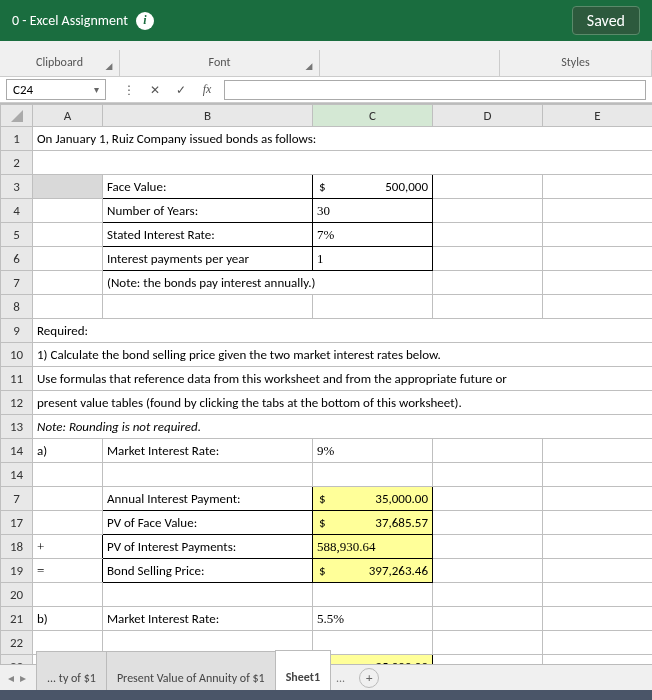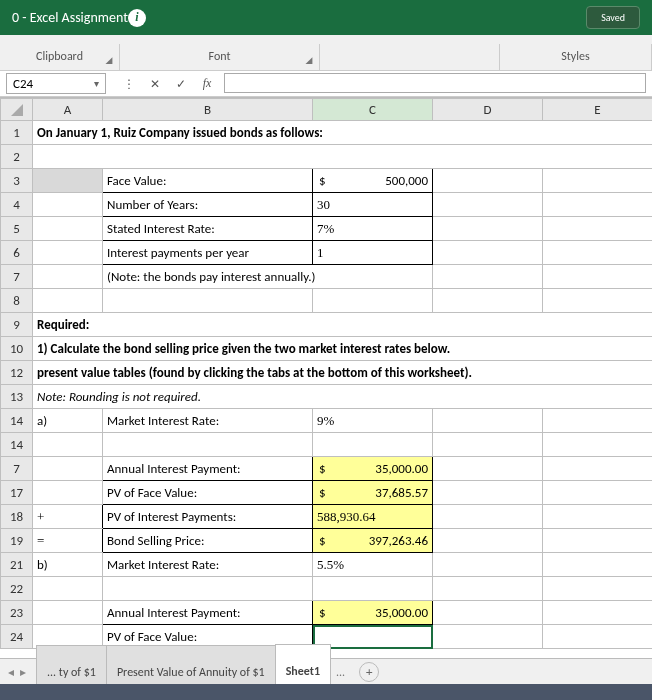--- a/index.html
+++ b/index.html
@@ -13,39 +13,39 @@
     }
     .title-bar {
       background: #1a6d3f;
       color: #fff;
       padding: 6px 12px;
       display: flex;
       align-items: center;
       justify-content: space-between;
       font-size: 14px;
     }
-    .title-left { display: flex; align-items: center; }
+    .title-left { display: flex; align-items: center; gap: 8px; }
     .info-icon {
       display: inline-flex;
       width: 18px; height: 18px;
       border-radius: 50%;
       background: #fff;
       color: #1a6d3f;
       align-items: center;
       justify-content: center;
       font-weight: bold;
       font-size: 12px;
       font-style: italic;
       font-family: serif;
     }
     .saved-badge {
       background: #2d5a3d;
       padding: 4px 14px;
       border-radius: 4px;
-      font-size: 10px;
+      font-size: 16px;
       border: 1px solid #5a8a6a;
     }
     .ribbon {
       background: #f0f0f0;
       border-bottom: 1px solid #bbb;
     }
     .ribbon-groups {
       display: flex;
       padding: 9px 0 0 0;
     }
@@ -62,20 +62,21 @@
     .ribbon-group:nth-child(3){ width: 180px; }
     .ribbon-group:nth-child(4){ flex:1; }
     .ribbon-label { padding: 3px 0 5px; }
     .dialog-launcher {
       position: absolute; right: 4px; bottom: 4px;
       width: 12px; height: 12px;
       font-size: 9px; color: #777;
     }
     .namebox-row {
       display: flex;
+      align-items: center;
       background: #fff;
       border-top: 1px solid #ccc;
       border-bottom: 1px solid #ccc;
       padding: 2px 6px;
     }
     .name-box {
       width: 100px;
       border: 1px solid #aaa;
       padding: 2px 6px;
       font-size: 13px;
@@ -139,21 +140,21 @@
     .corner {
       background: #e8e8e8;
       width: 32px;
     }
     col.rownum { width: 32px; }
     col.A { width: 70px; }
     col.B { width: 210px; }
     col.C { width: 120px; }
     col.D { width: 110px; }
     col.E { width: 110px; }
-    .bold { font-weight: bold; }
+    .bold { font-weight: normal; }
     .italic { font-style: italic; }
     .right { text-align: left; font-family: Liberation Serif, serif; }
     .currency-cell { display:flex; justify-content:space-between;}
     .sym { text-align:left; padding-left:2px;}
     .val { text-align:right;}
     .black-border td.databox {
       border: 1px solid #000 !important;
     }
     .yellow { background: #ffff99; }
     .shade { background: #d9d9d9; }
@@ -326,20 +327,24 @@
         </tr>
       <tr>
           <th class="rowhdr">9</th>
         <td class="bold" colspan="5">Required:</td>
         </tr>
       <tr>
           <th class="rowhdr">10</th>
         <td class="bold" colspan="5">1) Calculate the bond selling price given the two market interest rates below.</td>
         </tr>
       <tr>
+          <th class="rowhdr">11</th>
+        <td class="bold" colspan="5">Use formulas that reference data from this worksheet and from the appropriate future or</td>
+        </tr>
+      <tr>
           <th class="rowhdr">12</th>
         <td class="bold" colspan="5">present value tables (found by clicking the tabs at the bottom of this worksheet).</td>
         </tr>
       <tr>
           <th class="rowhdr">13</th>
         <td class="italic" colspan="5">Note: Rounding is not required.</td>
         </tr>
       <tr>
           <th class="rowhdr">14</th>
         <td>a)</td>
@@ -397,20 +402,28 @@
         <td class="databox yellow">
             <div class="currency-cell">
               <span class="sym">$</span>
               <span class="val">397,263.46</span>
             </div>
           </td>
         <td></td>
           <td></td>
         </tr>
       <tr>
+          <th class="rowhdr">20</th>
+          <td></td>
+          <td></td>
+          <td></td>
+          <td></td>
+          <td></td>
+        </tr>
+      <tr>
           <th class="rowhdr">21</th>
         <td>b)</td>
         <td>Market Interest Rate:</td>
         <td class="right">5.5%</td>
         <td></td>
           <td></td>
         </tr>
       <tr>
           <th class="rowhdr">22</th>
           <td></td>

